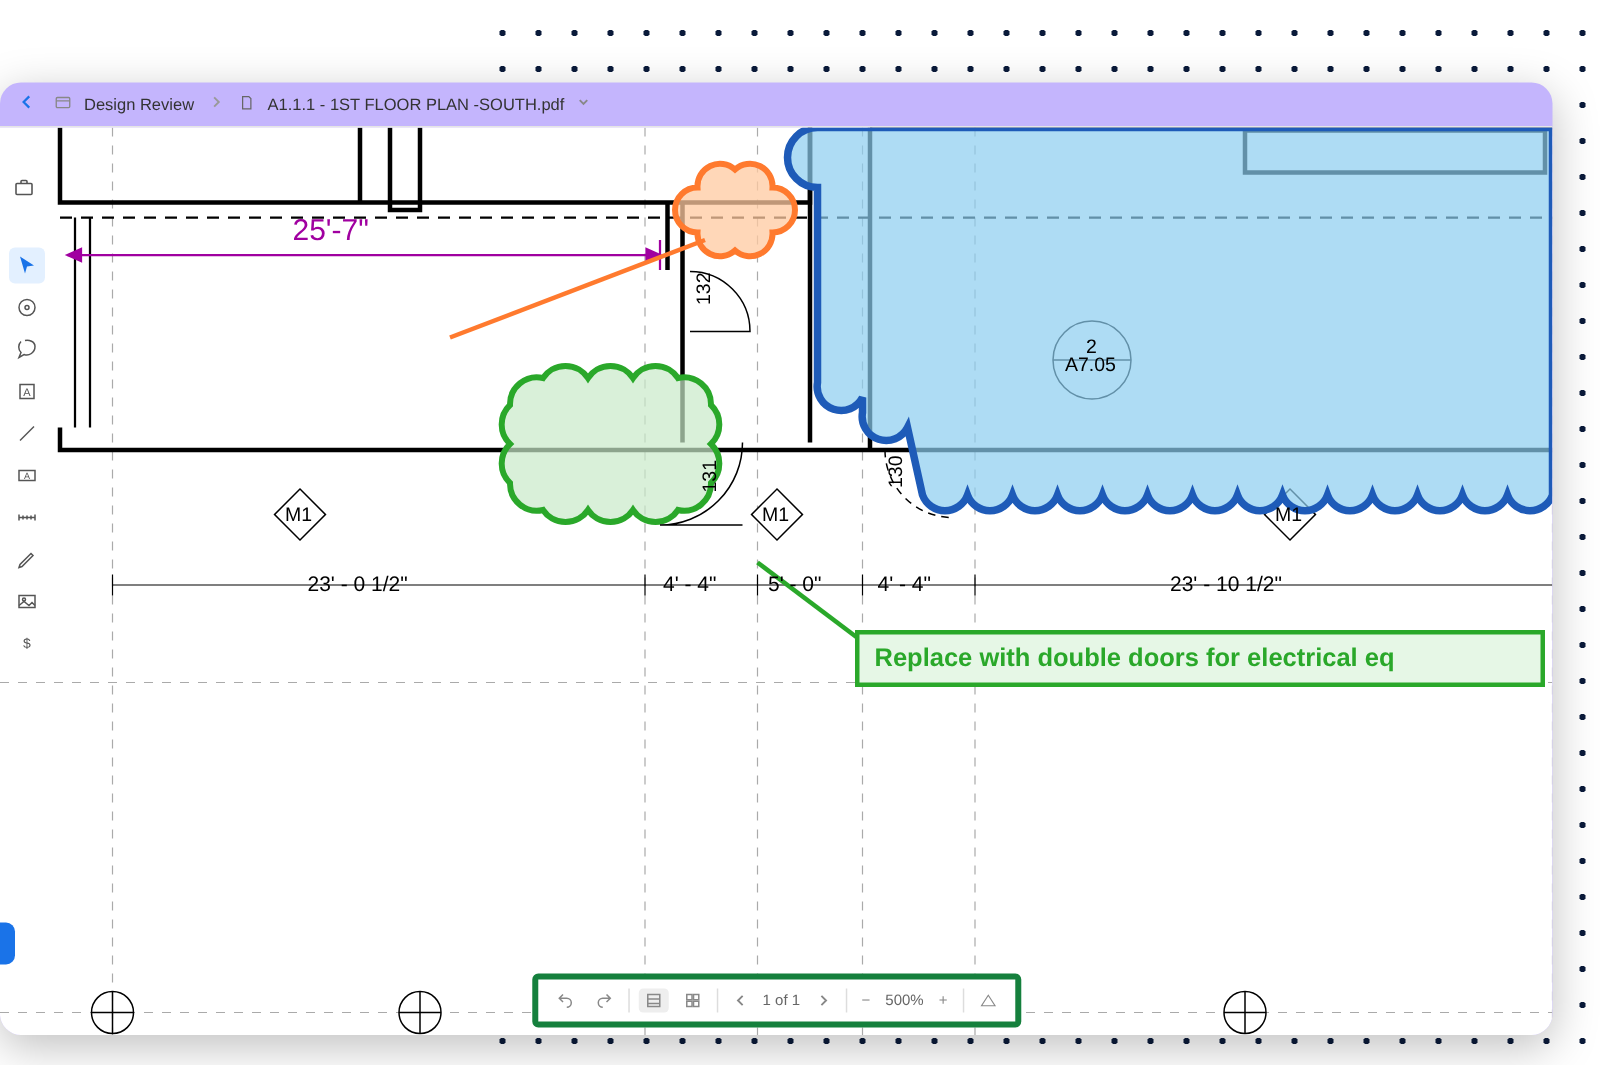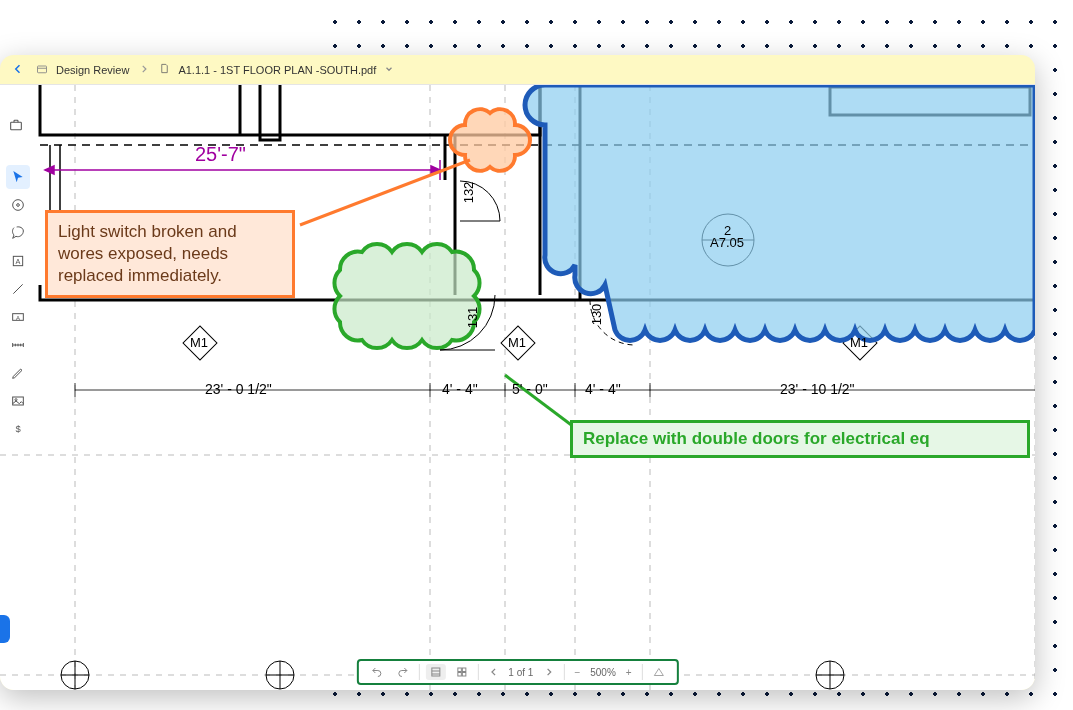--- a/index.html
+++ b/index.html
@@ -16,21 +16,21 @@
   top: 0; right: 0; width: 750px; height: 710px;
   background-image: radial-gradient(circle, #0a1a3a 2px, transparent 2px);
   background-size: 24px 24px;
   background-position: 0 10px;
   z-index: 0;
 }
 .app-window {
   position: absolute;
   top: 55px; left: 0;
   width: 1035px; height: 635px;
-  background: #fef9c3;
+  background: #c4b5fd;
   border-radius: 14px;
   box-shadow: 0 8px 30px rgba(0,0,0,0.25);
   overflow: hidden;
   z-index: 2;
 }
 .topbar {
   height: 30px;
   display: flex;
   align-items: center;
   padding: 0 8px;
@@ -118,23 +118,23 @@
   position: absolute;
   top: 490px; left: 220px;
   font-size: 15px;
   color: #000;
   line-height: 1.3;
 }
 .bottom-toolbar {
   position: absolute;
   bottom: 5px; left: 50%;
   transform: translateX(-50%);
-  height: 26px;
+  height: 36px;
   background: #fff;
-  border: 2px solid #15803d;
+  border: 4px solid #15803d;
   border-radius: 4px;
   display: flex;
   align-items: center;
   gap: 6px;
   padding: 0 8px;
   font-size: 10px;
   color: #666;
   z-index: 20;
 }
 .bt-btn { cursor: pointer; color: #888; padding: 2px 4px; display:flex; align-items:center; }
@@ -372,23 +372,20 @@
     <div class="ref-label" style="top:225px; left:462px; transform:rotate(-90deg);">131</div>
     <div class="ref-label" style="top:222px; left:586px; transform:rotate(-90deg);">130</div>
 
     <div class="ref-label" style="top:250px; left:190px;">M1</div>
     <div class="ref-label" style="top:250px; left:508px;">M1</div>
     <div class="ref-label" style="top:250px; left:850px;">M1</div>
 
     <div class="ref-label" style="top:138px; left:724px;">2</div>
     <div class="ref-label" style="top:150px; left:710px;">A7.05</div>
 
-    <div class="callout-orange">
-      <span>Light switch broken and wores exposed, needs replaced immediately.</span>
-    </div>
     <div class="callout-green">
       <span>Replace with double doors for electrical eq</span>
     </div>
 
 
     <div class="bottom-toolbar">
       <span class="bt-btn">
           <svg width="12" height="12" viewBox="0 0 24 24" fill="none" stroke="currentColor" stroke-width="2">
             <path d="M9 14 L4 9 L9 4 M4 9 h10 a6 6 0 0 1 0 12"></path>
           </svg>

